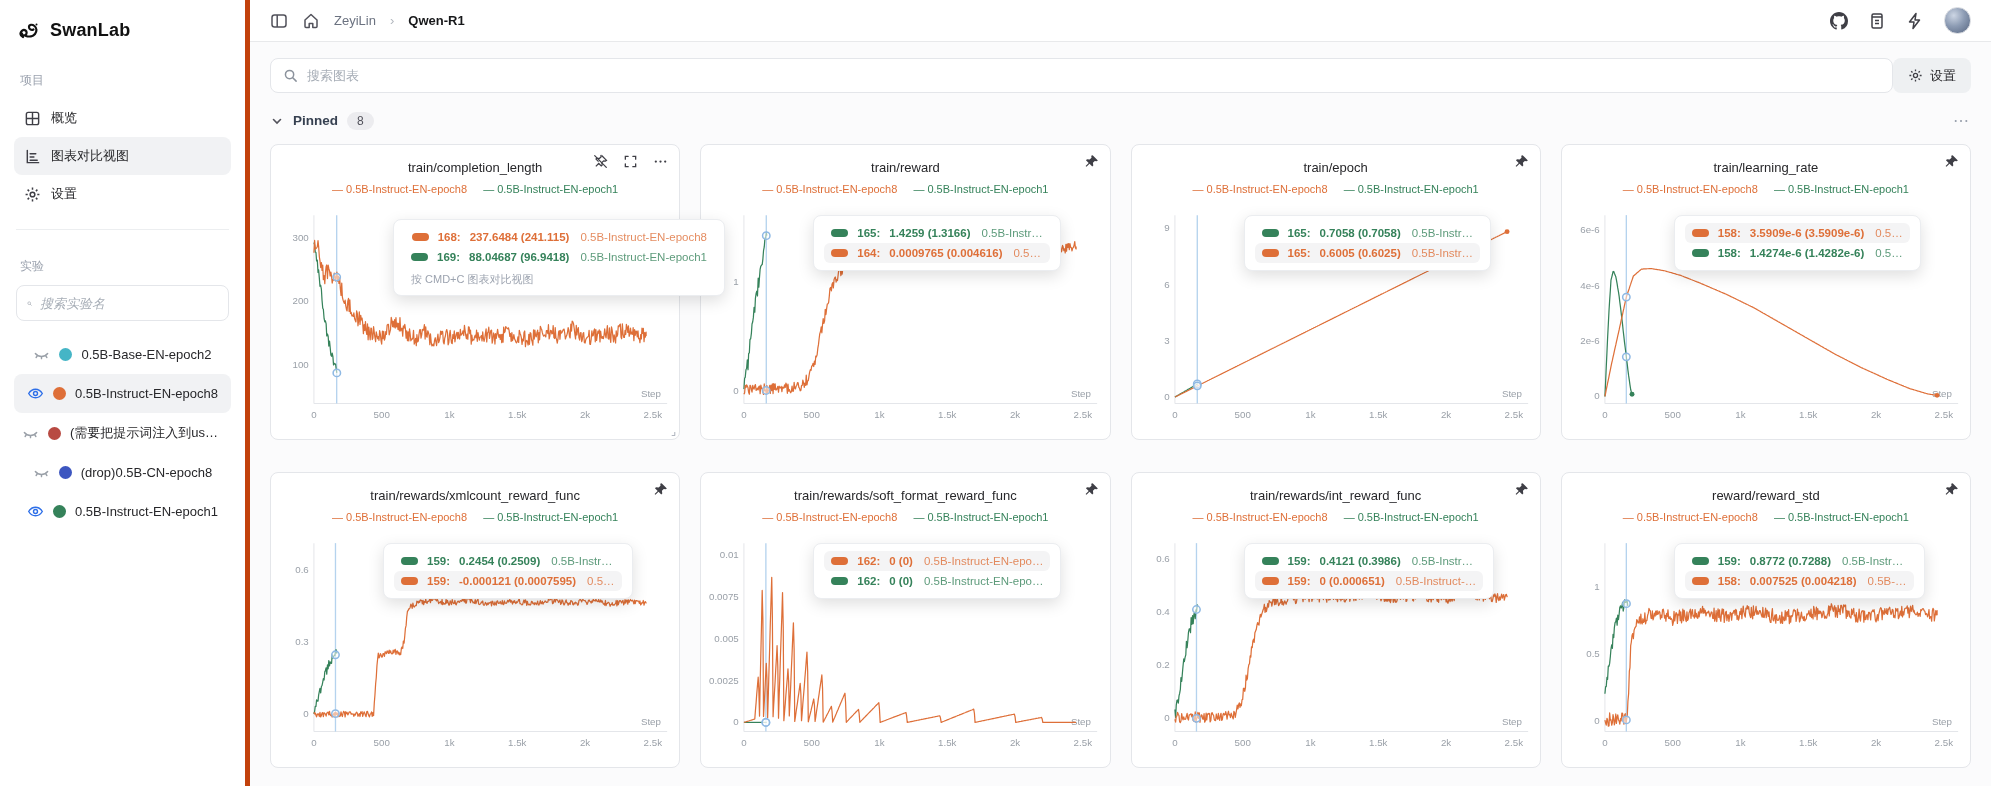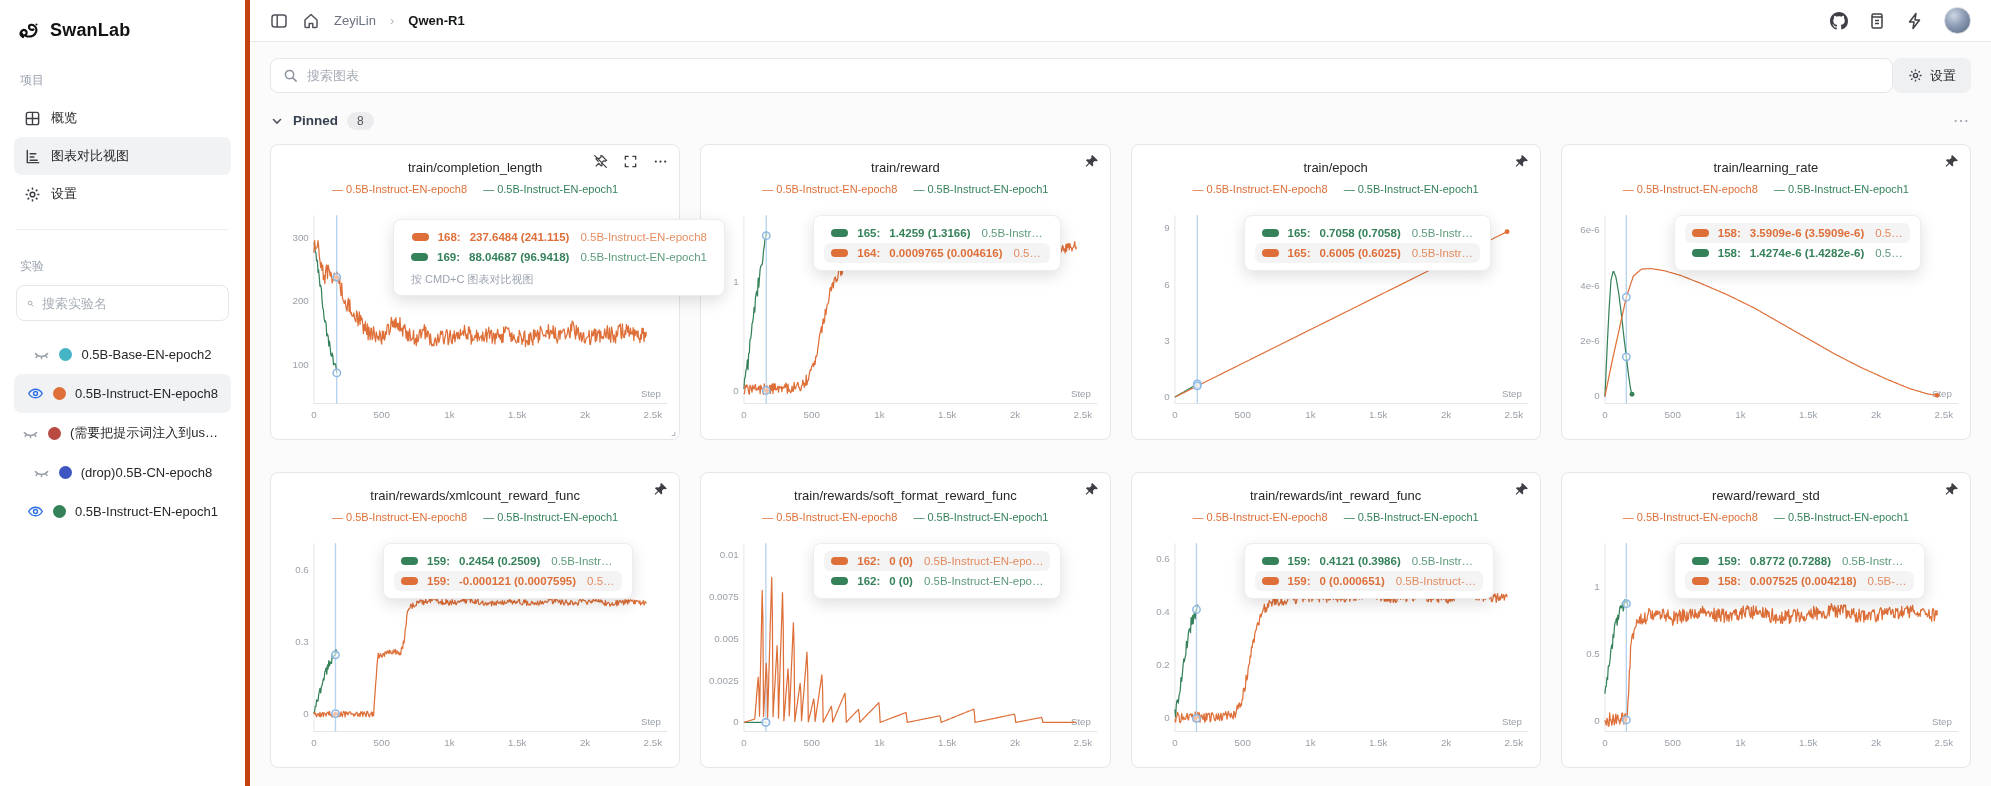--- a/index.html
+++ b/index.html
@@ -12,21 +12,21 @@
   .logo-row { display:flex; align-items:center; gap:8px; padding:4px 4px 2px; }
   .logo-row svg { width:24px; height:24px; }
   .logo-text { font-size:18px; font-weight:700; letter-spacing:.2px; color:#111; }
   .side-label { font-size:12px; color:#9ca3af; margin:28px 6px 10px; }
   .nav-item { display:flex; align-items:center; gap:10px; padding:10px 10px; border-radius:8px; font-size:13px; color:#27272a; cursor:pointer; }
   .nav-item.active { background:#f1f2f4; }
   .nav-item svg { width:17px; height:17px; }
   .side-divider { border-top:1px solid #eceef0; margin:16px 2px 0; }
   .exp-search { display:flex; align-items:center; gap:8px; border:1px solid #e4e6ea; border-radius:8px; height:36px; padding:0 10px; margin:10px 2px 14px; background:#fff; }
   .exp-search svg { width:15px; height:15px; }
-  .exp-search input { border:none; outline:none; flex:1; font-size:13px; color:#ef4444; background:transparent; font-family:inherit; }
+  .exp-search input { border:none; outline:none; flex:1; font-size:13px; color:#ef4444; background:transparent; font-family:inherit;font-style:italic; }
   .exp-search input::placeholder { color:#a6adb6; }
   .exp-row { display:flex; align-items:center; gap:9px; padding:11px 8px; border-radius:8px; cursor:pointer;justify-content:center; }
   .exp-row.active { background:#f1f2f4; }
   .exp-row svg { width:17px; height:17px; flex:none; }
   .exp-dot { width:13px; height:13px; border-radius:50%; flex:none; }
   .exp-name { font-size:13px; color:#27272a; white-space:nowrap; overflow:hidden; text-overflow:ellipsis; }
 
   
   .main { flex:1; height:100%; background:#fbfbfc; display:flex; flex-direction:column; }
   .topbar { height:42px; background:#fff; border-bottom:1px solid #e8e9eb; display:flex; align-items:center; gap:14px; padding:0 20px; }

